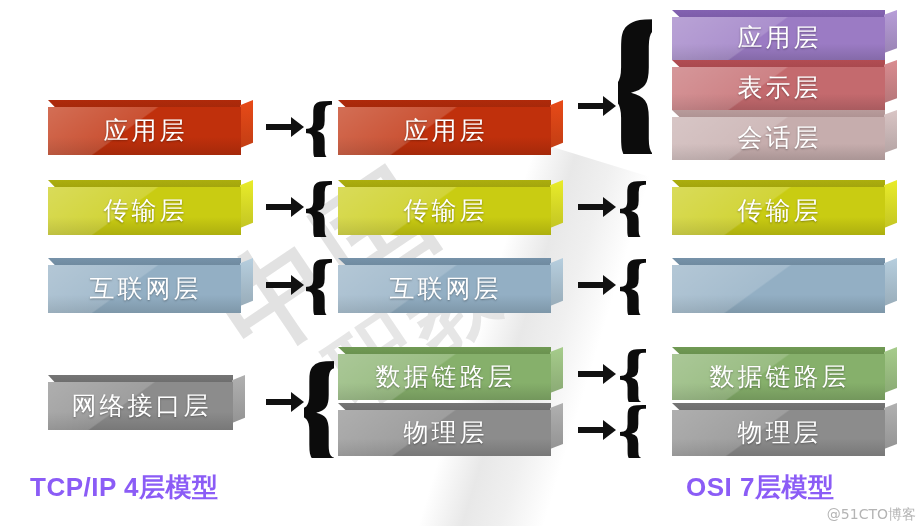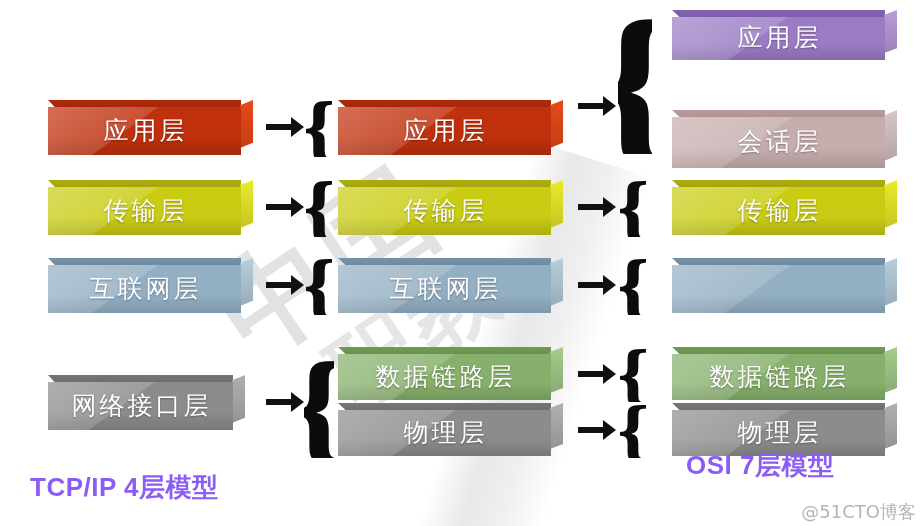--- a/index.html
+++ b/index.html
@@ -44,21 +44,21 @@
     height: 430px;
     background: linear-gradient(90deg, rgba(0,0,0,0) 0%, #e4e4e4 35%, #ededed 65%, rgba(0,0,0,0) 100%);
     transform: rotate(17deg);
     pointer-events: none;
     opacity: .85;
   }
   .wm-corner {
     position: absolute;
     right: 6px;
     bottom: 2px;
-    font-size: 18px;
+    font-size: 14px;
     color: #b4b4b4;
     letter-spacing: 0px;
     font-family: "DejaVu Sans", sans-serif;
     pointer-events: none;
   }
 
   
   .layer {
     position: absolute;
     box-sizing: border-box;
@@ -289,22 +289,30 @@
 
   <div class="layer" style="left:672px; top:10px; width:225px; height:50px;">
     <div class="topbev" style="background: linear-gradient(rgb(131, 98, 178) 0%, rgb(124, 92, 168) 100%); clip-path: polygon(0px 0px, 100% 0px, 100% 100%, 4% 100%);"></div>
     <div class="sidebev" style="background: linear-gradient(rgb(183, 157, 216) 0%, rgb(154, 132, 181) 100%); clip-path: polygon(0px 11%, 100% 0px, 100% 89%, 0px 100%);"></div>
     <div class="face" style="background: linear-gradient(rgb(155, 123, 196) 0%, rgb(155, 123, 196) 62%, rgb(133, 106, 169) 100%);">
         <div class="cap"></div>
       </div>
     <div class="lbl">应用层</div>
   </div>
 
-
-  <div class="layer" style="left:672px; top:110px; width:225px; height:58px;">
+  <div class="layer" style="left:672px; top:60px; width:225px; height:50px;">
+    <div class="topbev" style="background: linear-gradient(rgb(178, 77, 83) 0%, rgb(168, 73, 78) 100%); clip-path: polygon(0px 0px, 100% 0px, 100% 100%, 4% 100%);"></div>
+    <div class="sidebev" style="background: linear-gradient(rgb(217, 140, 144) 0%, rgb(182, 118, 121) 100%); clip-path: polygon(0px 11%, 100% 0px, 100% 89%, 0px 100%);"></div>
+    <div class="face" style="background: linear-gradient(rgb(196, 106, 110) 0%, rgb(196, 106, 110) 62%, rgb(169, 91, 95) 100%);">
+        <div class="cap"></div>
+      </div>
+    <div class="lbl">表示层</div>
+  </div>
+
+  <div class="layer" style="left:672px; top:110px; width:225px; height:50px;">
     <div class="topbev" style="background: linear-gradient(rgb(184, 155, 155) 0%, rgb(174, 146, 146) 100%); clip-path: polygon(0px 0px, 100% 0px, 100% 100%, 4% 100%);"></div>
     <div class="sidebev" style="background: linear-gradient(rgb(217, 197, 197) 0%, rgb(182, 165, 165) 100%); clip-path: polygon(0px 11%, 100% 0px, 100% 89%, 0px 100%);"></div>
     <div class="face" style="background: linear-gradient(rgb(198, 173, 173) 0%, rgb(198, 173, 173) 62%, rgb(170, 149, 149) 100%);">
         <div class="cap"></div>
       </div>
     <div class="lbl">会话层</div>
   </div>
 
   <div class="layer" style="left:672px; top:180px; width:225px; height:55px;">
     <div class="topbev" style="background: linear-gradient(rgb(172, 174, 14) 0%, rgb(162, 164, 13) 100%); clip-path: polygon(0px 0px, 100% 0px, 100% 100%, 4% 100%);"></div>
@@ -335,16 +343,16 @@
   <div class="layer" style="left:672px; top:403px; width:225px; height:53px;">
     <div class="topbev" style="background: linear-gradient(rgb(117, 117, 117) 0%, rgb(110, 110, 110) 100%); clip-path: polygon(0px 0px, 100% 0px, 100% 100%, 4% 100%);"></div>
     <div class="sidebev" style="background: linear-gradient(rgb(176, 176, 176) 0%, rgb(148, 148, 148) 100%); clip-path: polygon(0px 11%, 100% 0px, 100% 89%, 0px 100%);"></div>
     <div class="face" style="background: linear-gradient(rgb(140, 140, 140) 0%, rgb(140, 140, 140) 62%, rgb(120, 120, 120) 100%);">
         <div class="cap"></div>
       </div>
     <div class="lbl">物理层</div>
   </div>
 
   <div class="caption" style="left:30px; top:470px;">TCP/IP  4层模型</div>
-  <div class="caption" style="left:686px; top:448px;">OSI  7层模型</div>
+  <div class="caption" style="left:686px; top:470px;">OSI  7层模型</div>
 
   <div class="wm-corner">@51CTO博客</div>
 </div>
 
 </body></html>

